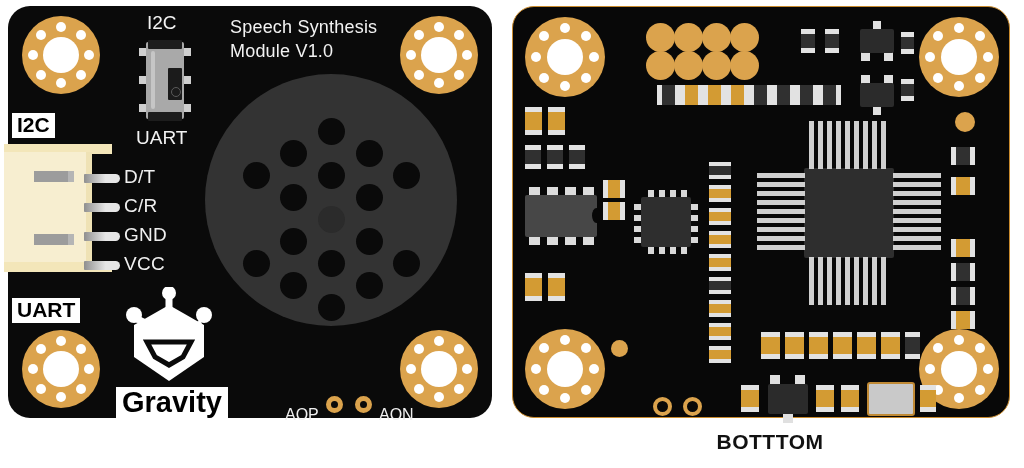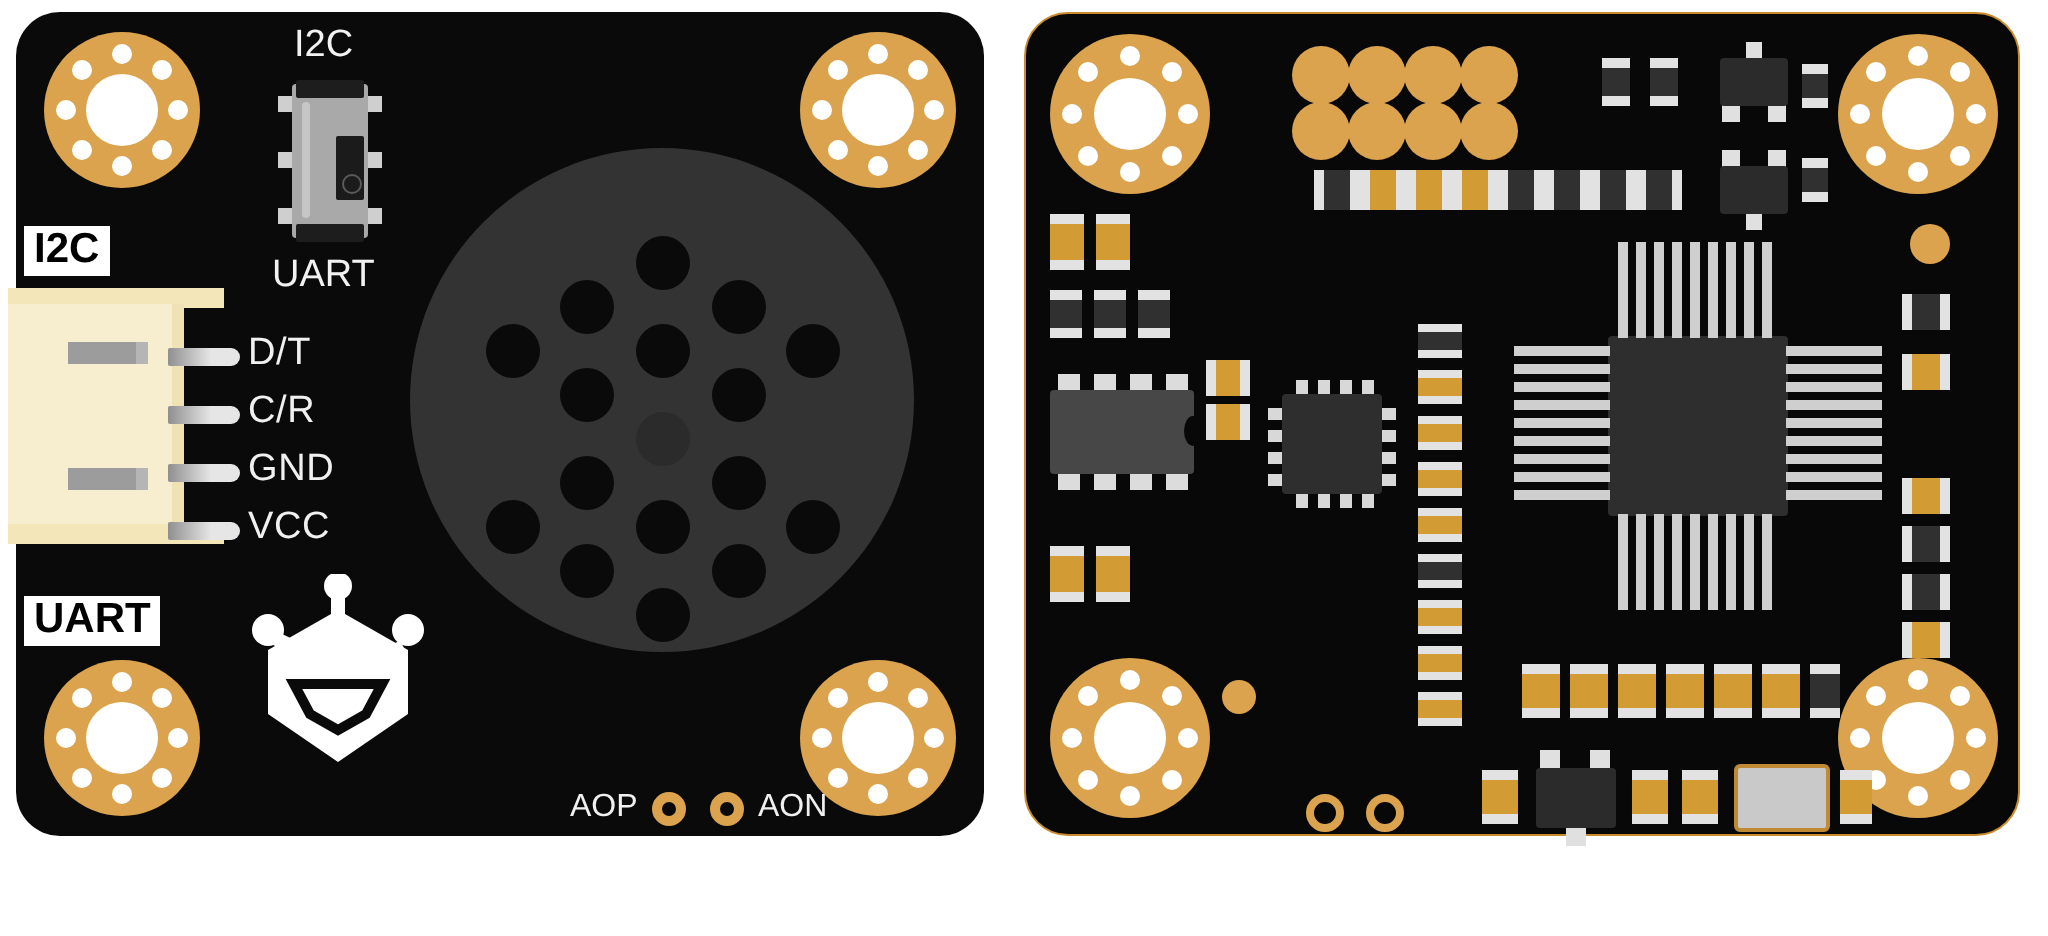--- a/index.html
+++ b/index.html
@@ -196,21 +196,21 @@
     width: 98px; height: 100px;
   }
 
   
   #aop-aon {
     position: absolute;
     left: 277px; top: 386px;
     width: 140px; height: 26px;
   }
   #aop-aon .txt {
-    position: absolute; top: 3px;
+    position: absolute; top: 14px;
     color: #f0f0f0; font-size: 16px;
     font-family: "Liberation Sans", sans-serif;
   }
   #aop-aon .ring {
     position: absolute; top: 4px;
     width: 17px; height: 17px; border-radius: 50%;
     border: 5px solid #dba34d;
     background: #0a0a0a;
     box-sizing: border-box;
   }
@@ -335,20 +335,24 @@
       <div class="hole" style="left:151px; top:66px; width:27px;height:27px;"></div>
       <div class="hole" style="left:151px; top:110px; width:27px;height:27px;"></div>
       <div class="hole" style="left:151px; top:154px; width:27px;height:27px;"></div>
       <div class="hole" style="left:151px; top:198px; width:27px;height:27px;"></div>
       <div class="hole" style="left:38px;  top:88px; width:27px;height:27px;"></div>
       <div class="hole" style="left:38px;  top:176px; width:27px;height:27px;"></div>
       <div class="hole" style="left:188px; top:88px; width:27px;height:27px;"></div>
       <div class="hole" style="left:188px; top:176px; width:27px;height:27px;"></div>
     </div>
 
+    <div class="silk" id="title-text">
+      <div>Speech Synthesis</div>
+      <div>Module V1.0</div>
+    </div>
 
     <div class="silk" id="label-i2c-sw">I2C</div>
 
     <div id="dipsw">
       <div class="lead" style="left:0px;  top:10px;"></div>
       <div class="lead" style="left:0px;  top:38px;"></div>
       <div class="lead" style="left:0px;  top:66px;"></div>
       <div class="lead" style="left:44px; top:10px;"></div>
       <div class="lead" style="left:44px; top:38px;"></div>
       <div class="lead" style="left:44px; top:66px;"></div>
@@ -391,20 +395,21 @@
           <circle cx="14" cy="28" r="8"></circle>
           <rect x="17" y="28" width="20" height="7" transform="rotate(26 17 28)"></rect>
           <circle cx="84" cy="28" r="8"></circle>
           <rect x="61" y="33" width="20" height="7" transform="rotate(-26 81 35)"></rect>
           <path d="M49 18 L84 38 L84 70 L49 94 L14 70 L14 38 Z"></path>
         </g>
         <path d="M27 55 L71 55 L63 70 L49 78 L35 70 Z" fill="none" stroke="#0a0a0a" stroke-width="5"></path>
       </svg>
     </div>
 
+    <div class="silk-invert" id="label-gravity">Gravity</div>
 
     <div id="aop-aon">
       <div class="txt" style="left:0px;">AOP</div>
       <div class="ring" style="left:41px;"></div>
       <div class="ring" style="left:70px;"></div>
       <div class="txt" style="left:94px;">AON</div>
     </div>
   </div>
 
 
@@ -806,14 +811,15 @@
       <div class="body" style="background:#d39b33; top:0; height:27px;"></div>
       <div class="t" style="top:0;"></div>
         <div class="t" style="top:22px;"></div>
     </div>
 
     <div class="pad-circle" style="left:98px; top:333px; width:17px;height:17px;"></div>
     <div class="pad-ring" style="left:140px; top:390px; width:19px;height:19px;"></div>
     <div class="pad-ring" style="left:170px; top:390px; width:19px;height:19px;"></div>
   </div>
 
+  <div class="board-caption" id="caption-bot">BOTTTOM</div>
 
 </div>
 
 </body></html>

